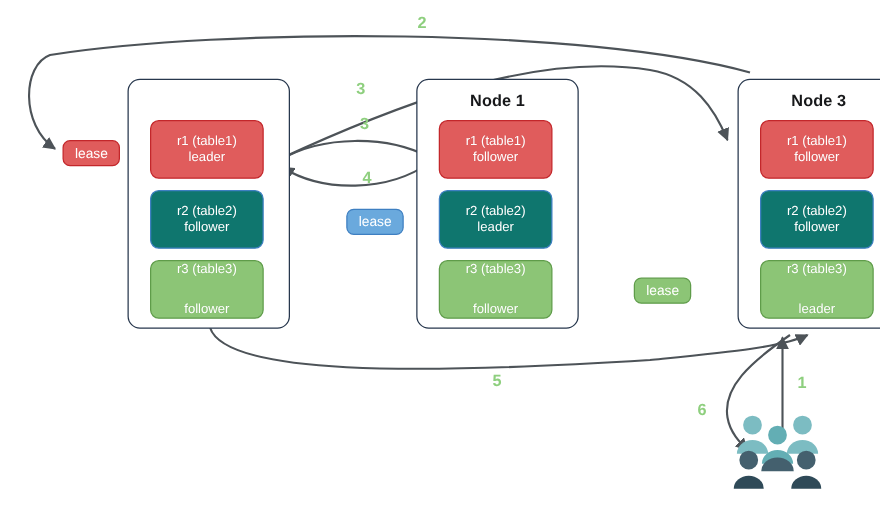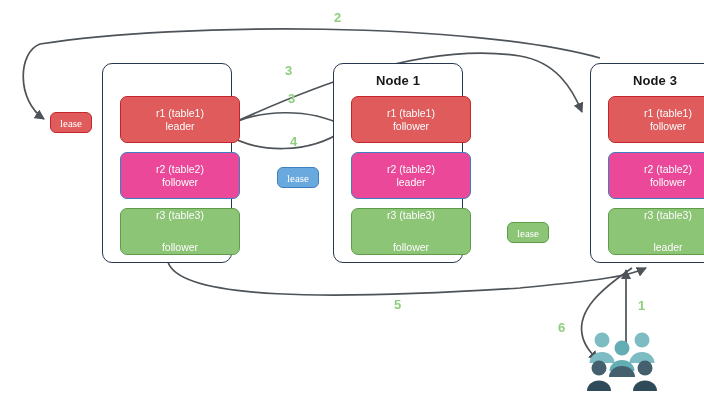--- a/index.html
+++ b/index.html
@@ -18,39 +18,39 @@
     background:#ffffff;
     box-sizing:border-box;
   }
   .node-title{
     position:absolute;left:0;right:0;top:9px;
     text-align:center;
     font-size:13px;font-weight:bold;color:#17181a;
     letter-spacing:.1px;
   }
   .replica{
-    position:absolute;left:17px;width:120px;height:47px;
+    position:absolute;left:17px;width:91px;height:47px;
     border-radius:7px;
     box-sizing:border-box;
     display:flex;flex-direction:column;align-items:center;justify-content:center;
     color:#ffffff;font-size:10.5px;line-height:13px;text-align:center;
     text-shadow:0 0 1px rgba(0,0,0,.08);
   }
   .replica .l1,.replica .l2{display:block;}
   .rep-red  {background:#e05c5c;border:1.4px solid #c3272b;}
-  .rep-blue {background:#ec4899;border:1.4px solid #3e7fc1;}
+  .rep-blue {background:#0f766e;border:1.4px solid #3e7fc1;}
   .rep-green{background:#8cc576;border:1.4px solid #5f9c4a;justify-content:space-between;}
 
   .lease{
     position:absolute;
     border-radius:6px;
     box-sizing:border-box;
     display:flex;align-items:center;justify-content:center;
     color:#ffffff;font-size:11px;
-    padding:0 9px;height:21px;font-family:Liberation Serif, serif;
+    padding:0 9px;height:21px;
   }
   .lease-red  {background:#e05c5c;border:1.4px solid #c3272b;}
   .lease-blue {background:#6aa9dd;border:1.4px solid #3e7fc1;}
   .lease-green{background:#8cc576;border:1.4px solid #5f9c4a;}
 
   .step-label{
     position:absolute;
     color:#8ecf7e;
     font-size:13px;font-weight:bold;
     line-height:1;

